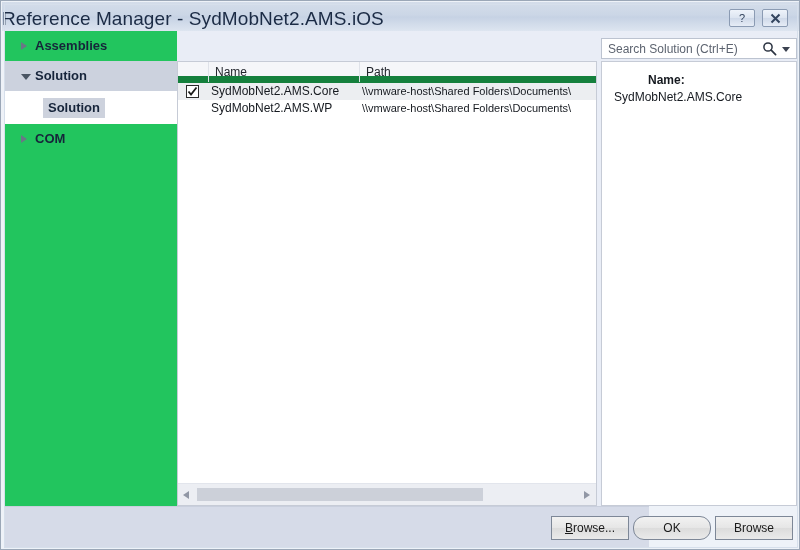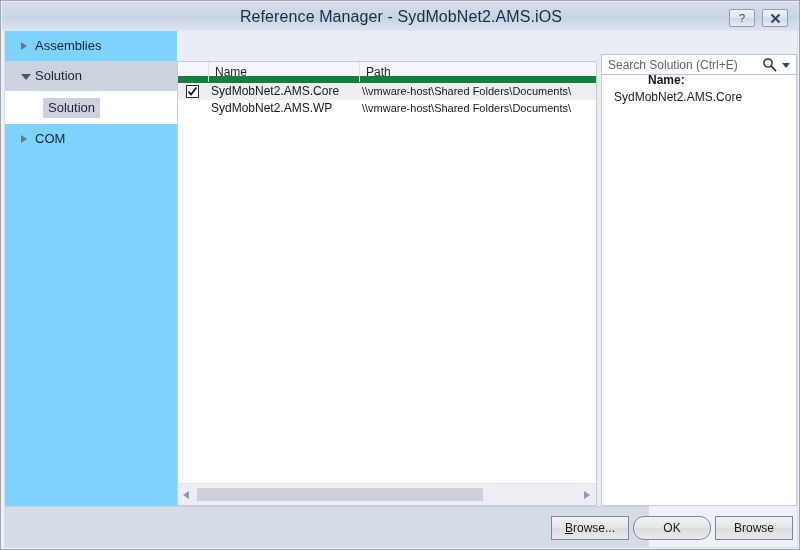--- a/index.html
+++ b/index.html
@@ -39,22 +39,22 @@
   #titlebar {
     position: absolute;
     left: 1px; top: 1px;
     width: 798px; height: 29px;
     background: linear-gradient(to bottom, #d4ddea 0%, #cbd6e6 45%, #c6d2e4 52%, #dde5f0 100%);
   }
   #title-text {
     position: absolute;
     left: 0; top: 6px;
     width: 798px;
-    text-align: center;
-    font-size: 16px;
+    text-align: left;
+    font-size: 19px;
     color: #1b2b45;
     letter-spacing: 0.1px;
   }
   .caption-btn {
     position: absolute;
     top: 7px;
     width: 26px; height: 18px;
     box-sizing: border-box;
     border: 1px solid #8b9bb3;
     border-radius: 2px;
@@ -75,21 +75,22 @@
     left: 4px; top: 30px;
     width: 792px; height: 475px;
     background: #e9edf6;
   }
 
   
   #nav-panel {
     position: absolute;
     left: 0px; top: 0px;
     width: 172px; height: 475px;
-    background: #7dd3fc;
+    background: #22c55e;
+    font-weight: bold;
   }
   .nav-row {
     position: relative;
     height: 30px;
     line-height: 30px;
     cursor: default;
     font-size: 13px;
     color: #16243a;
     white-space: nowrap;
   }
@@ -276,21 +277,20 @@
   }
 
   
   #search-box {
     position: absolute;
     left: 596px; top: 7px;
     width: 196px; height: 21px;
     box-sizing: border-box;
     border: 1px solid #bcc3d0;
     background: #ffffff;
-    margin-top: 16px;
   }
   #search-input {
     position: absolute;
     left: 0; top: 0;
     width: 155px; height: 19px;
     box-sizing: border-box;
     border: none;
     outline: none;
     background: transparent;
     padding: 0 0 0 6px;

